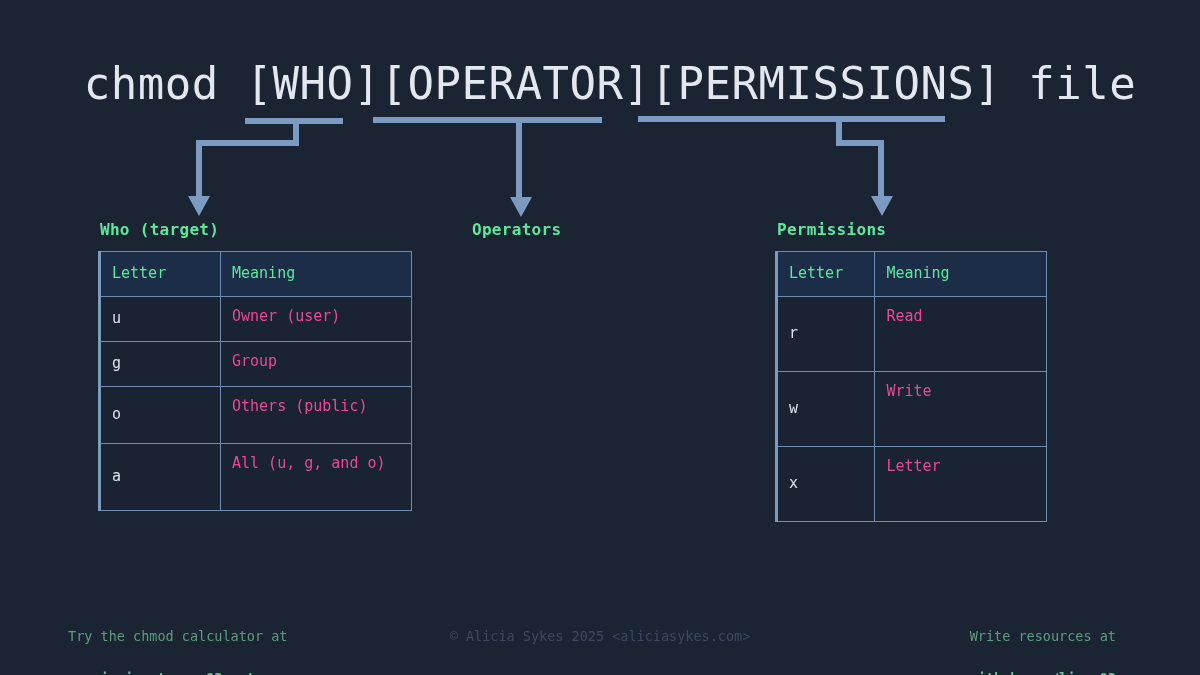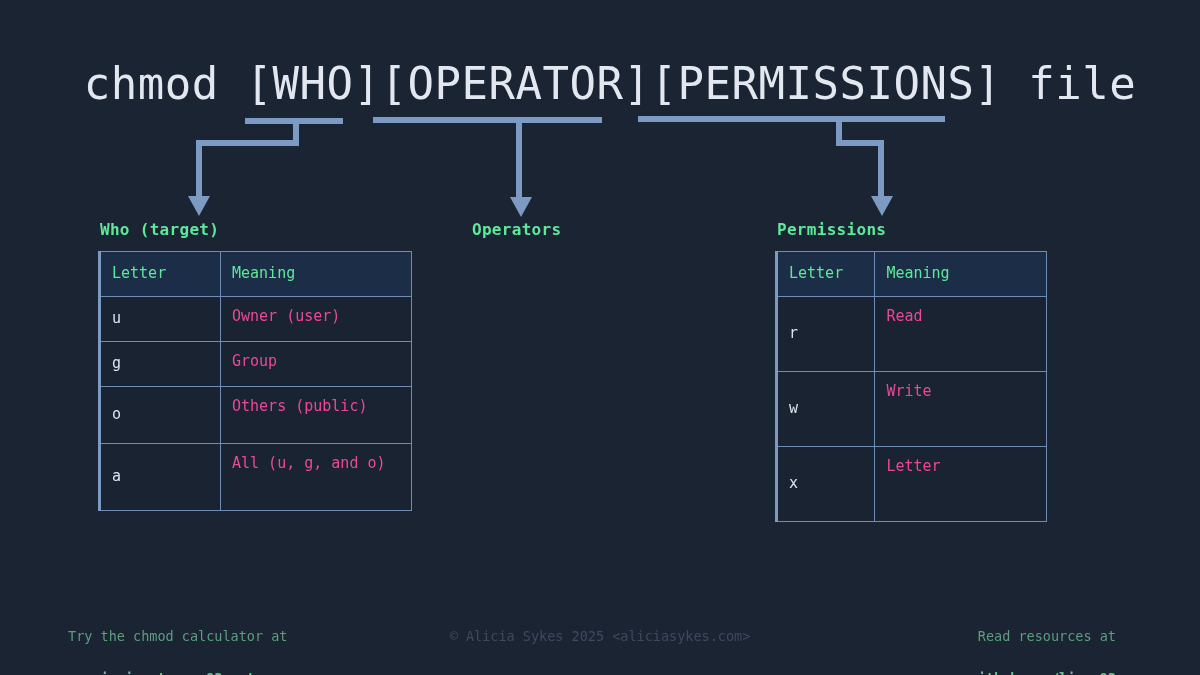--- a/index.html
+++ b/index.html
@@ -219,16 +219,16 @@
 
 <div class="footer">
   <div class="footer-block f-left">
     <div>Try the chmod calculator at</div>
     <div class="f-strong">permissionator.as93.net</div>
   </div>
   <div class="footer-block f-center">
     <div class="f-strong">© Alicia Sykes 2025 &lt;aliciasykes.com&gt;</div>
   </div>
   <div class="footer-block f-right">
-    <div>Read resources at</div>
+    <div>Write resources at</div>
     <div class="f-strong">github.com/lissy93</div>
   </div>
 </div>
 
 </body></html>

